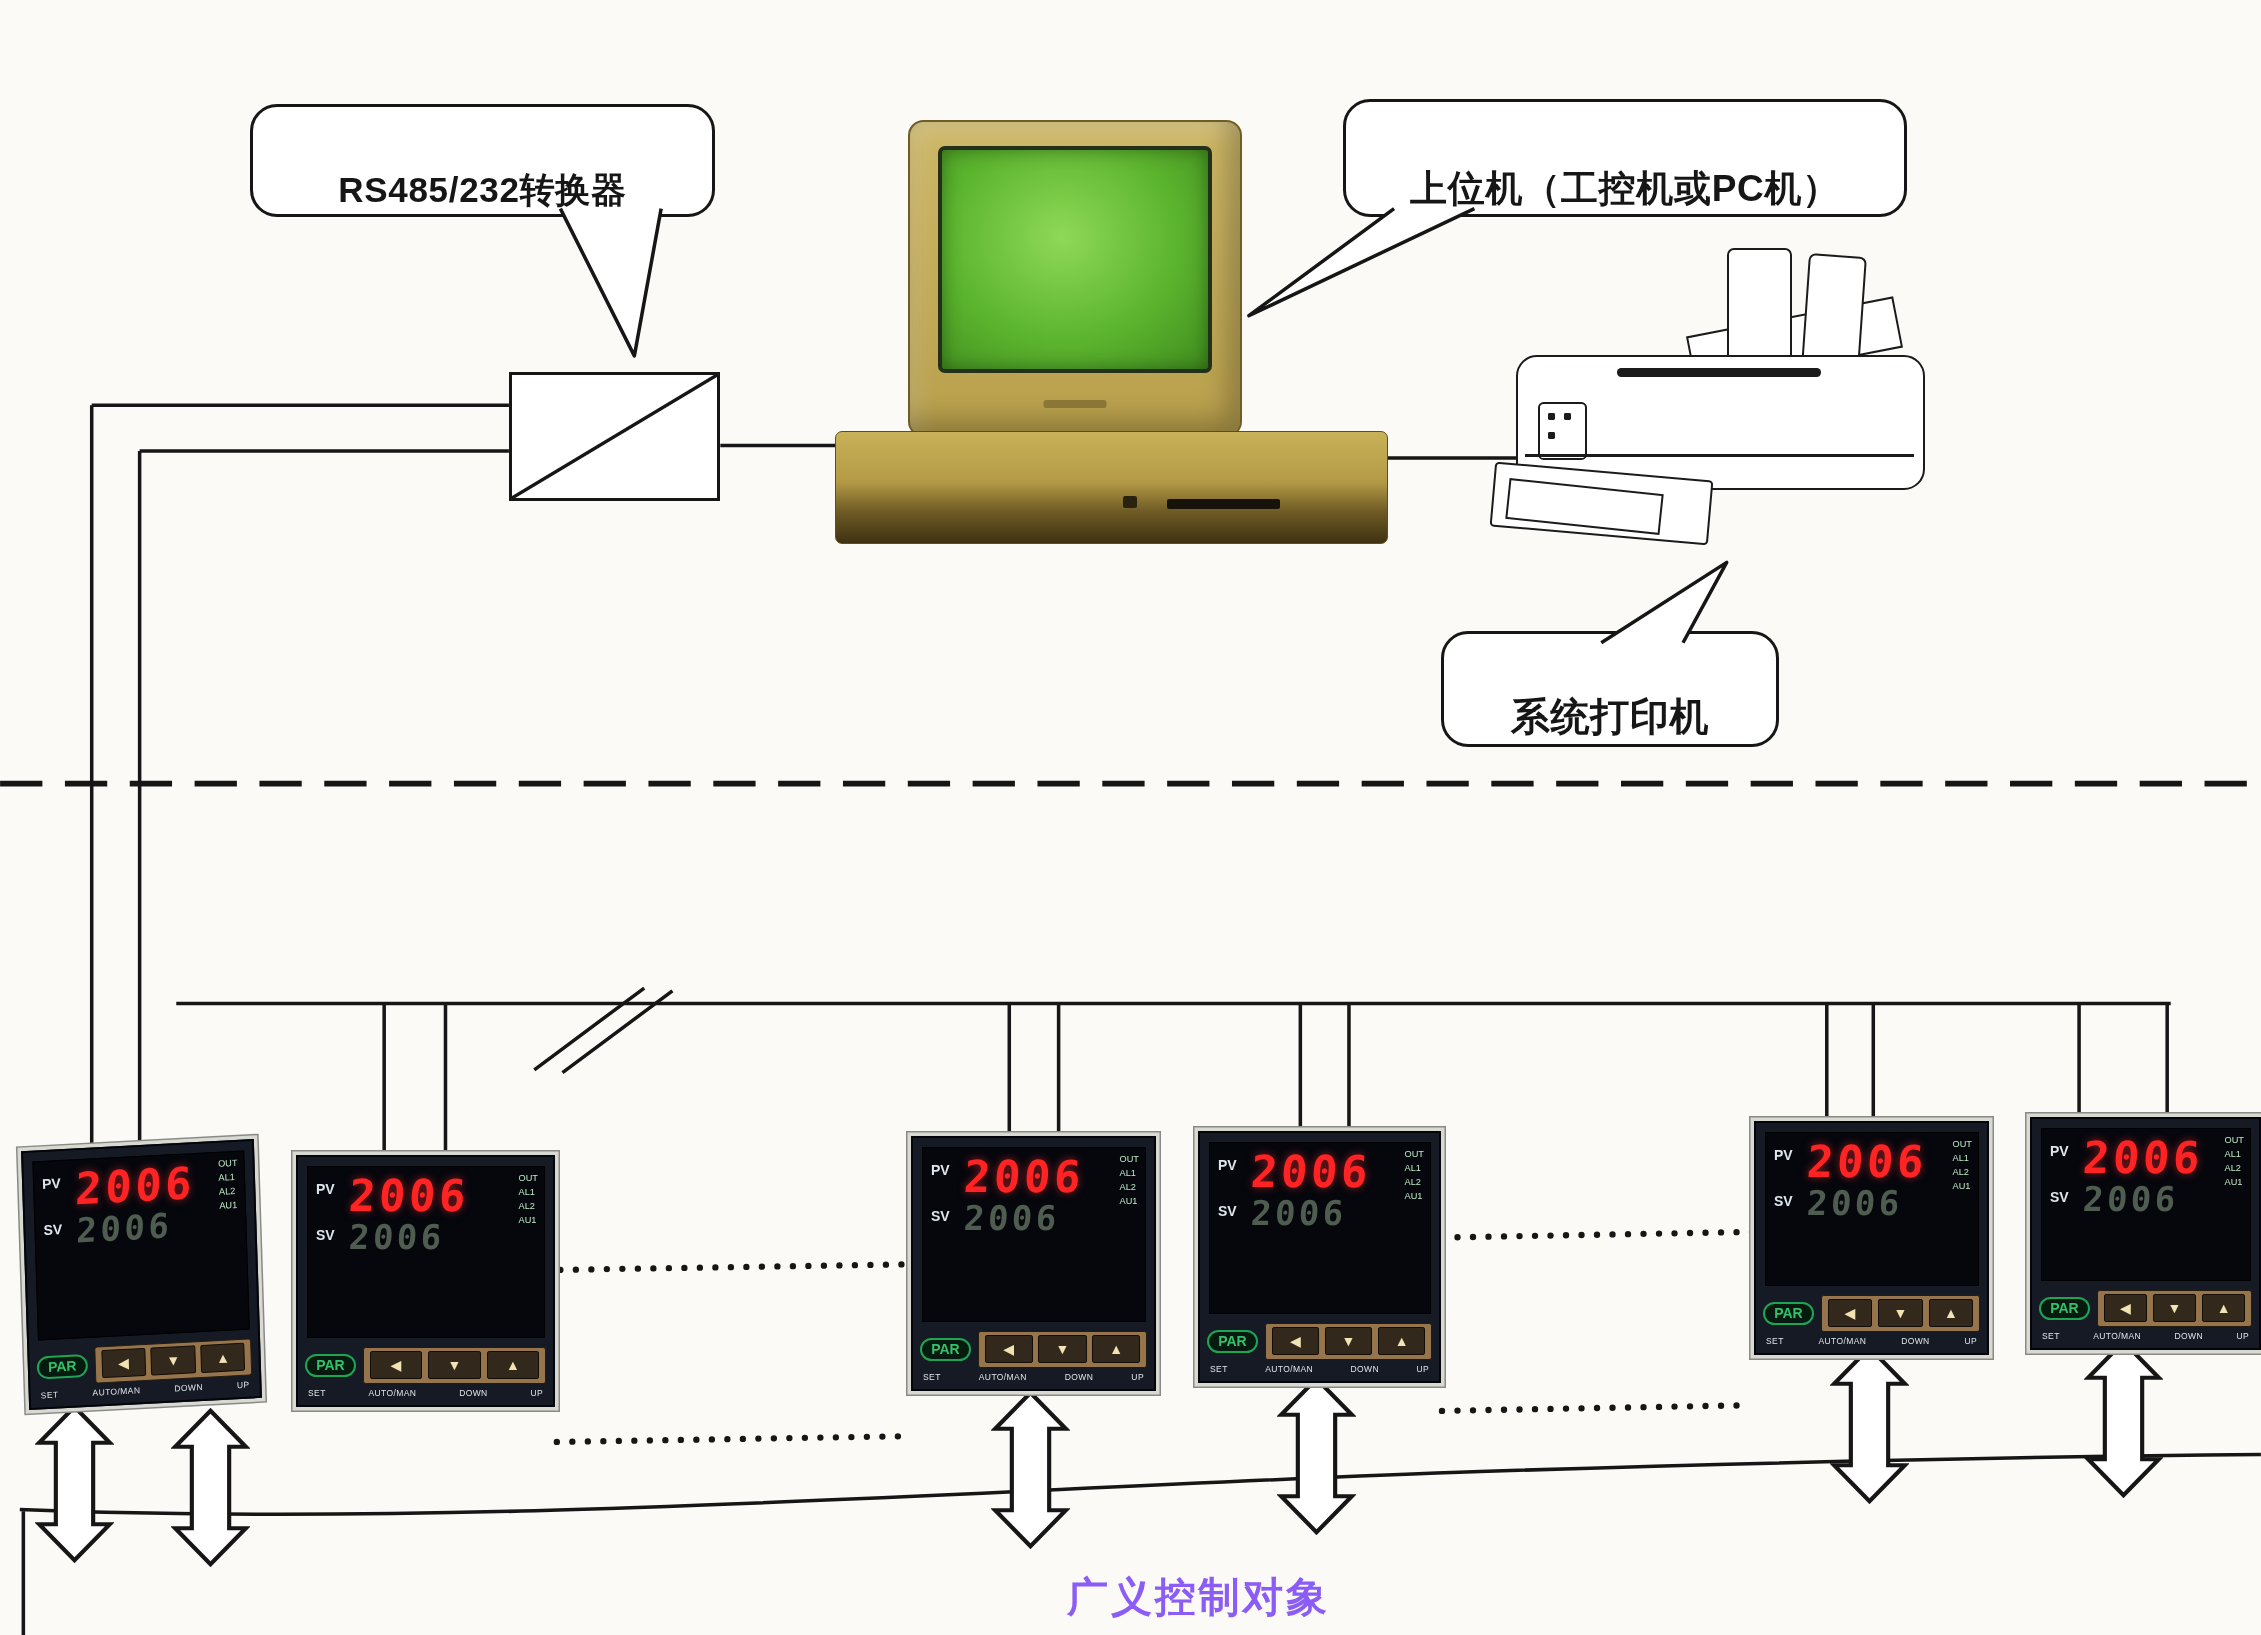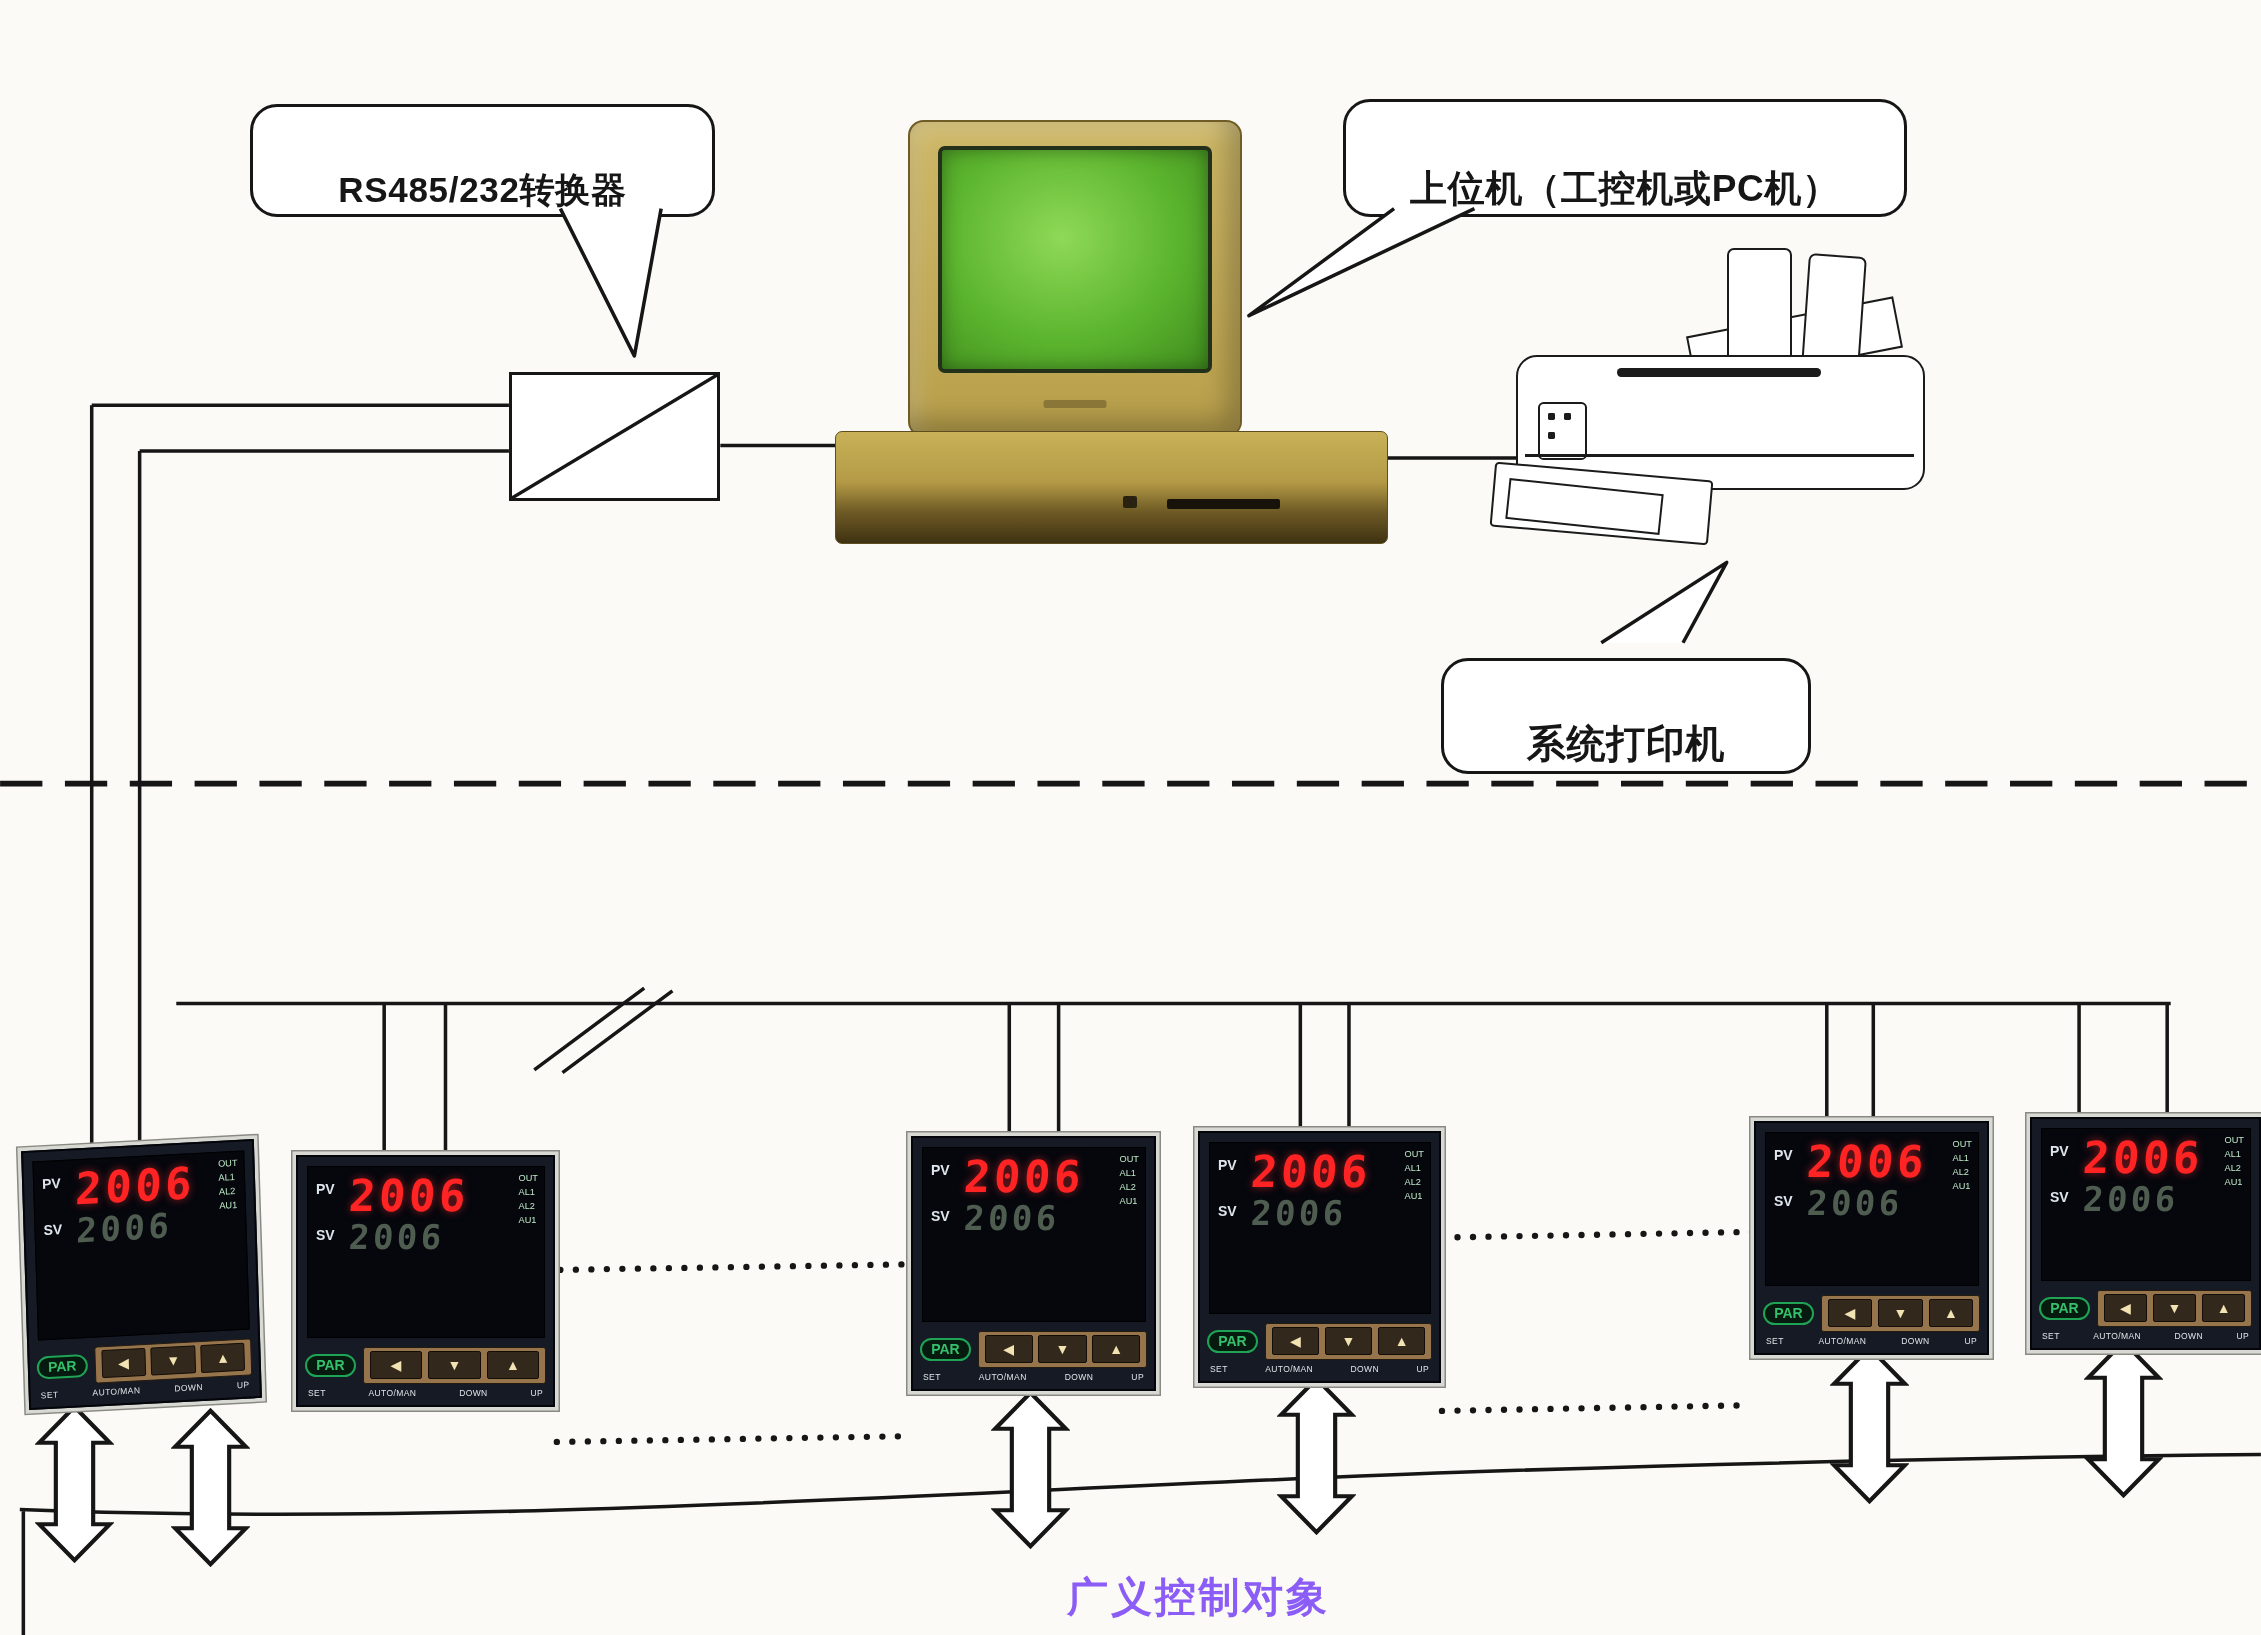--- a/index.html
+++ b/index.html
@@ -15,21 +15,21 @@
   
   .conv{left:509px;top:372px;width:211px;height:129px;background:#fff;border:3.5px solid #161616;z-index:2;}
   .conv svg{display:block;width:100%;height:100%;}
   
   .bubble{background:#fff;border:3.5px solid #161616;border-radius:27px;display:flex;align-items:flex-end;justify-content:center;z-index:4;}
   .bubble span{font-weight:600;letter-spacing:0.7px;white-space:nowrap;}
   .bub1{left:250px;top:104px;width:465px;height:113px;}
   .bub1 span{font-size:35px;}
   .bub2{left:1343px;top:99px;width:564px;height:118px;}
   .bub2 span{font-size:37px;}
-  .bub3{left:1441px;top:658px;width:370px;height:116px;}
+  .bub3{left:1441px;top:631px;width:338px;height:116px;}
   .bub3 span{font-size:39px;}
   svg.tails{position:absolute;left:0;top:0;width:2261px;height:1635px;z-index:5;pointer-events:none;}
   
   .monitor{left:908px;top:120px;width:334px;height:317px;z-index:2;
     background:linear-gradient(180deg,#cdb766,#b89f4b);
     border:2.1px solid #6f5d25;border-radius:15.5px;
     box-shadow:inset -10px -12.7px 28px rgba(0,0,0,.28), inset 7px 8.5px 21px rgba(255,255,255,.22);}
   .screen{position:absolute;left:28px;top:24px;right:28px;bottom:62px;
     background:radial-gradient(ellipse at 45% 40%, #8fd957 0%, #5cb52e 55%, #3f8c1e 100%);
     border:4.2px solid #23301a;border-radius:7px;box-shadow:inset 0 0 18.3px rgba(0,0,0,.35);}

